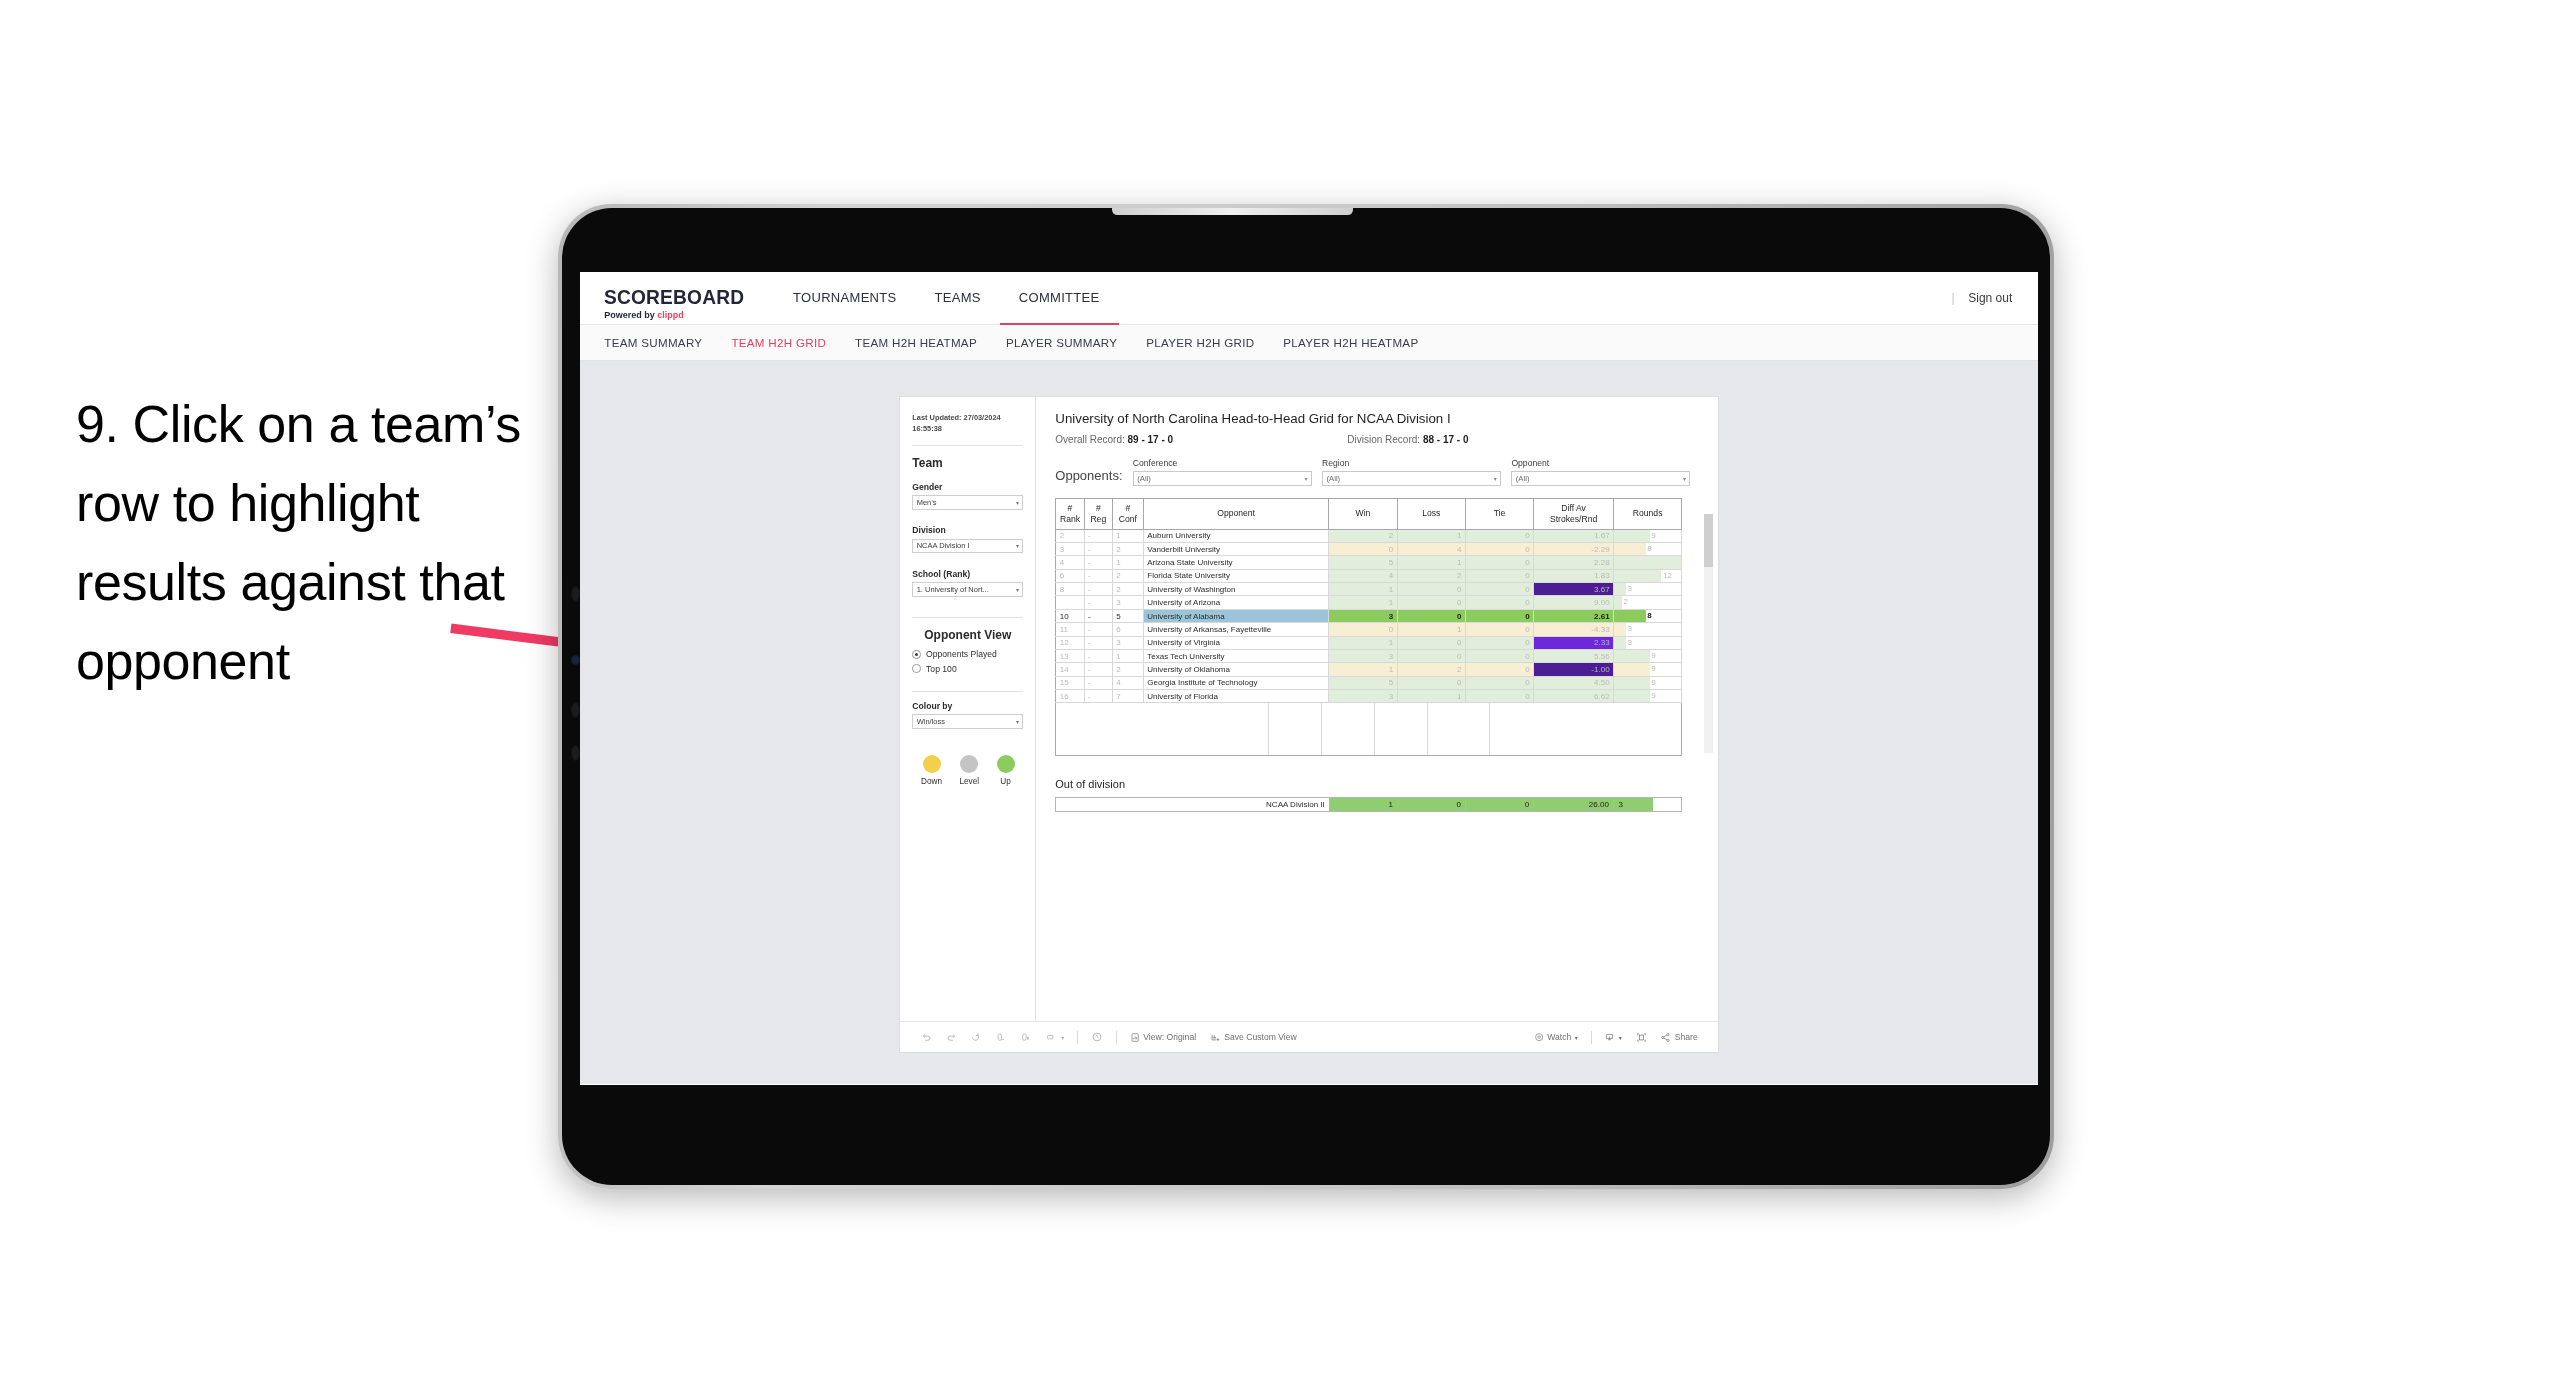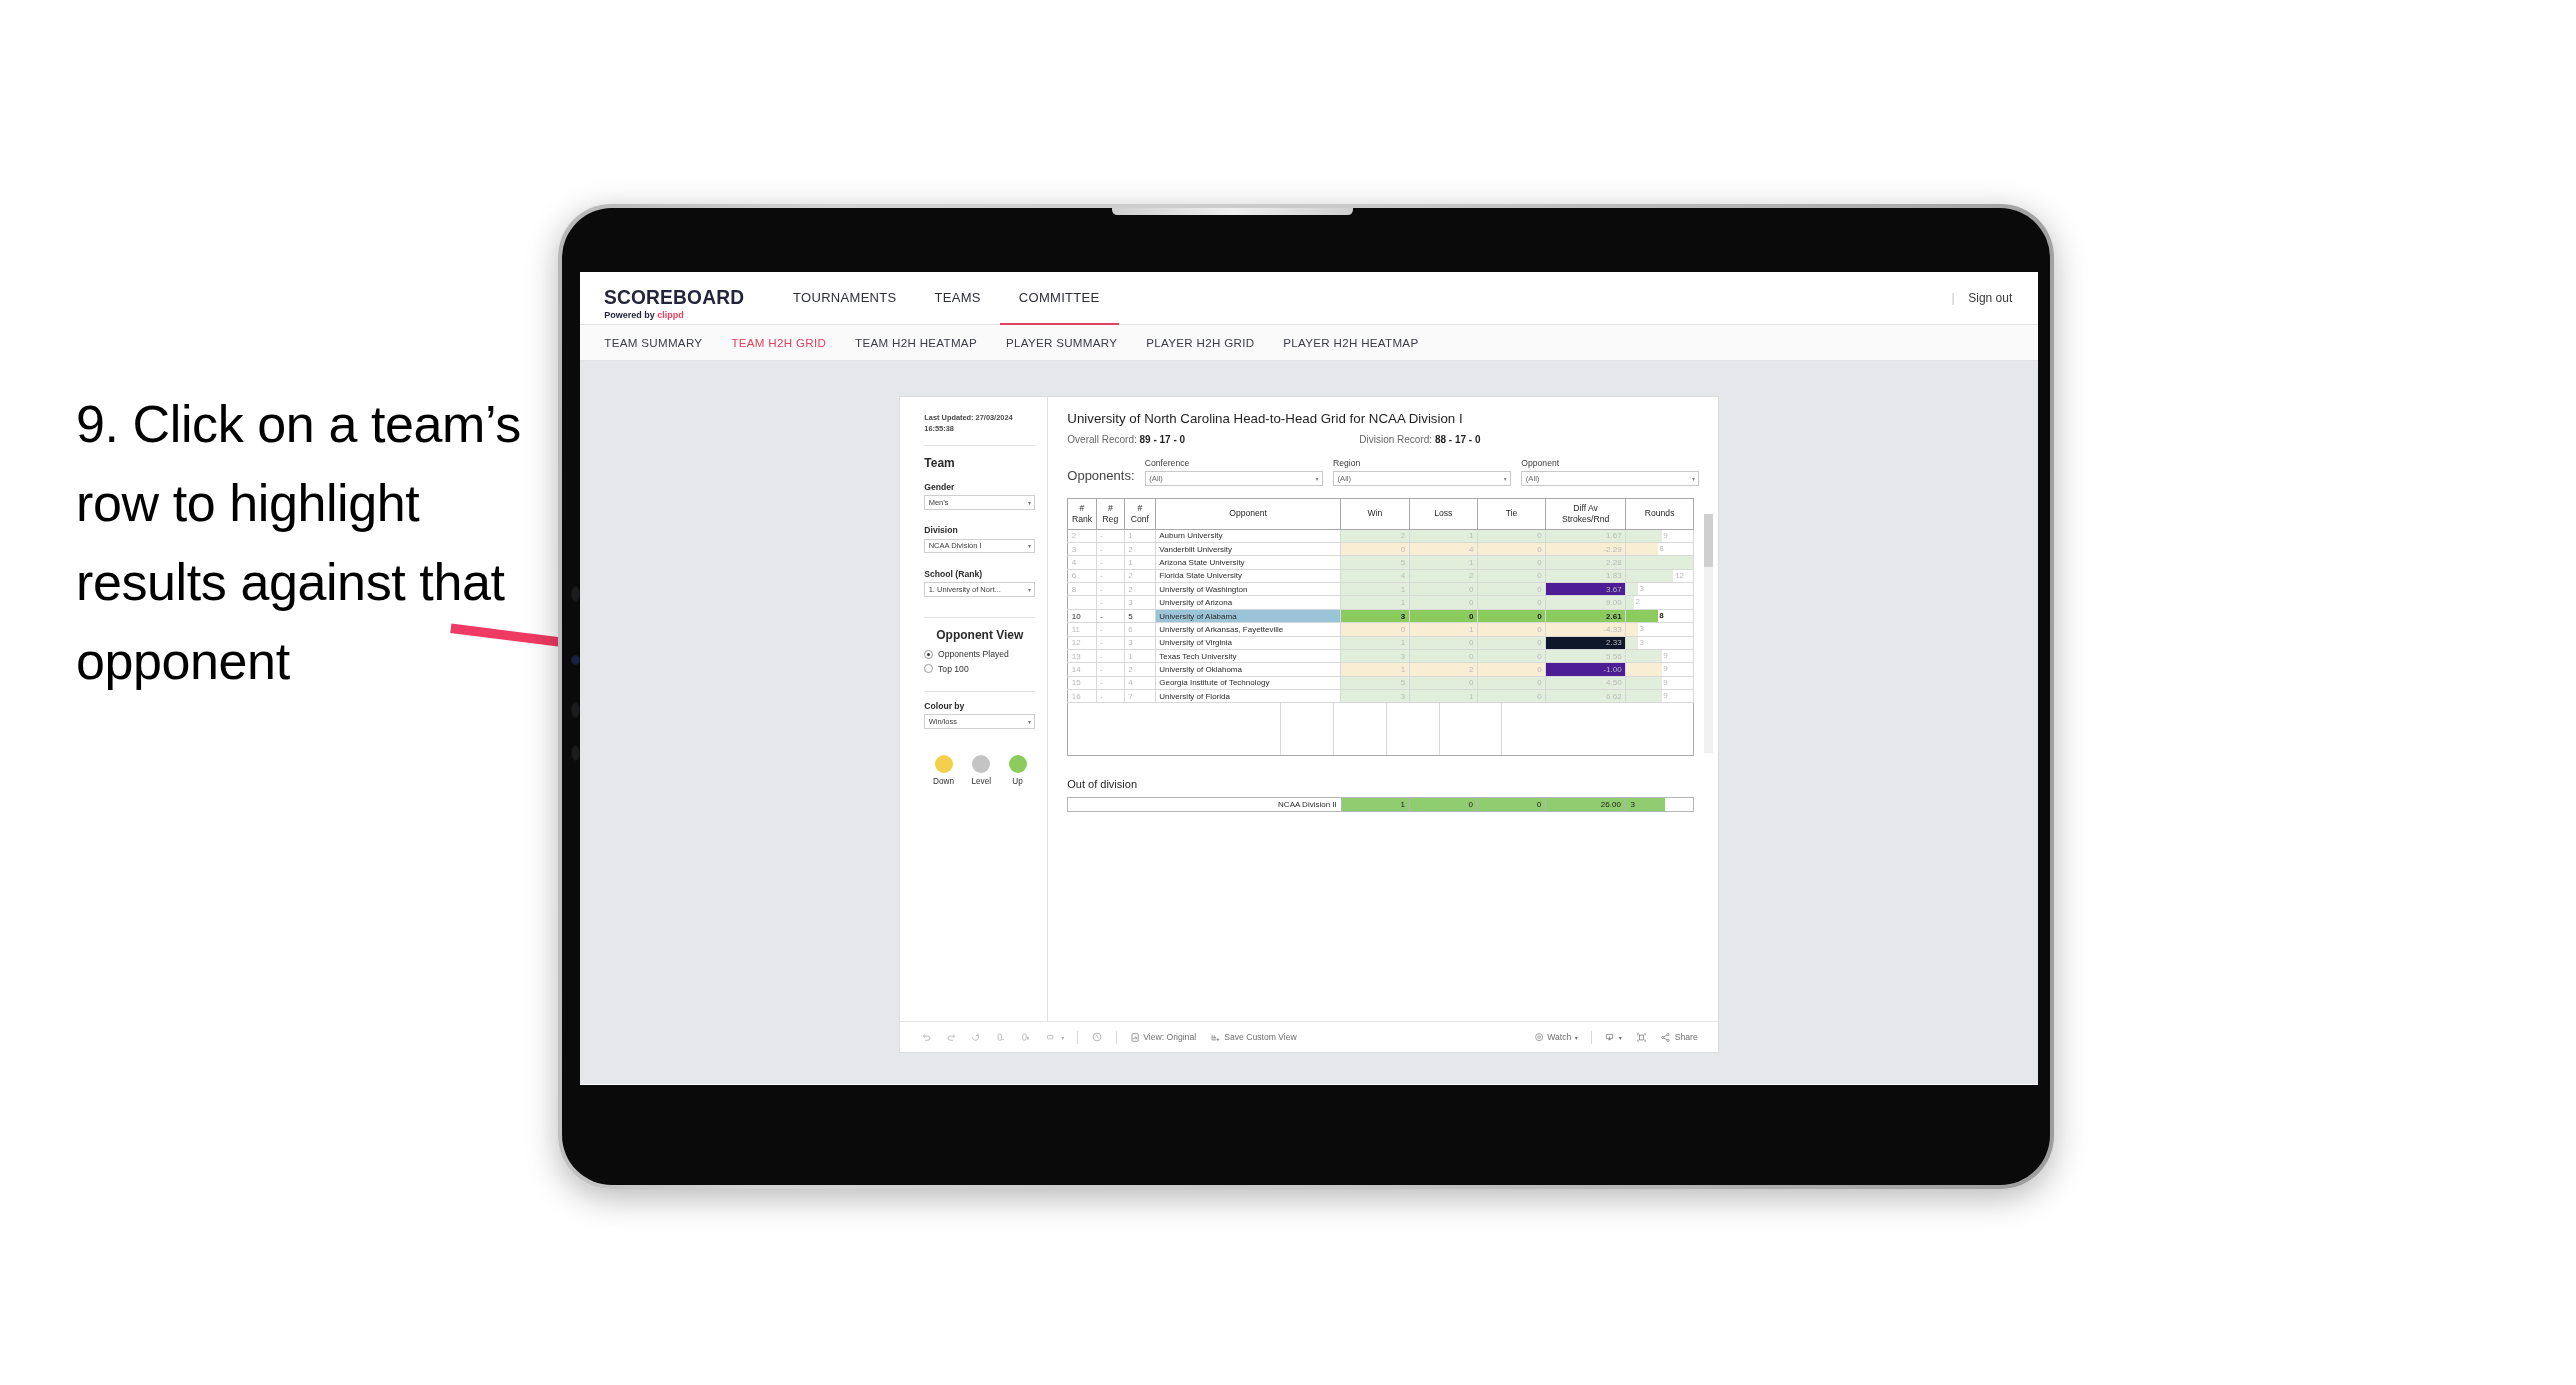--- a/index.html
+++ b/index.html
@@ -98,21 +98,21 @@
   .subnav-item { font-size: 11.6px; color: #3a3c47; letter-spacing: 0.3px; cursor: pointer; }
   .subnav-item.active { color: #e0415f; }
 
   
   #canvas { background: #e6e7ea; height: 723px; padding-top: 36px; }
   #viz {
     width: 818px; margin: 0 auto; background: #fff;
     height: 655px; display: flex; flex-direction: column;
     box-shadow: 0 0 0 0.9px #dcdcdc;
   }
-  #viz-body { flex: 1; display: flex; min-height: 0; padding-left: 12px; }
+  #viz-body { flex: 1; display: flex; min-height: 0; }
 
   
   #sidebar {
     width: 136px; border-right: 0.9px solid #e0e0e0;
     padding: 15.5px 12px 0 12px; font-size: 9.4px; color: #333;
   }
   #last-updated { font-size: 7.4px; color: #4a4a4a; line-height: 1.45; font-weight: 700; }
   .hr { border-top: 0.9px solid #e2e2e2; margin: 11px 0 9.4px 0; }
   .side-h { font-size: 12px; font-weight: 700; color: #2b2b2b; margin-bottom: 12px; }
   .side-h.center { text-align: center; }
@@ -488,21 +488,21 @@
                         </td>
                       </tr>
                       <tr class="row dim">
                         <td class="rankc">12</td>
                         <td class="regc">-</td>
                         <td class="confc">3</td>
                         <td class="opp">University of Virginia</td>
                         <td class="num" style="background:#e2eedc">1</td>
                         <td class="num" style="background:#e2eedc">0</td>
                         <td class="num" style="background:#e2eedc">0</td>
-                        <td class="num" style="background:#0f172a">2.33</td>
+                        <td class="num" style="background:#6d28d9">2.33</td>
                         <td class="num rel">
                           <span class="roundbar" style="width: 17.6471%; background: rgb(226, 238, 220); position: absolute; left: 0px; top: 0px; bottom: 0px; z-index: 1;"></span>
                           <span style="position: absolute; left: 17.6471%; top: 0.9px; margin-left: 1.7px; z-index: 2;">3</span>
                         </td>
                       </tr>
                       <tr class="row dim">
                         <td class="rankc">13</td>
                         <td class="regc">-</td>
                         <td class="confc">1</td>
                         <td class="opp">Texas Tech University</td>

